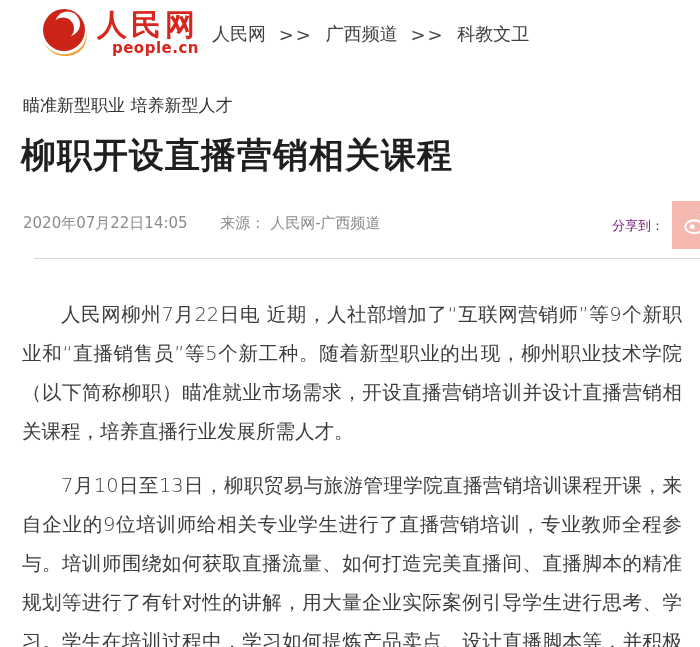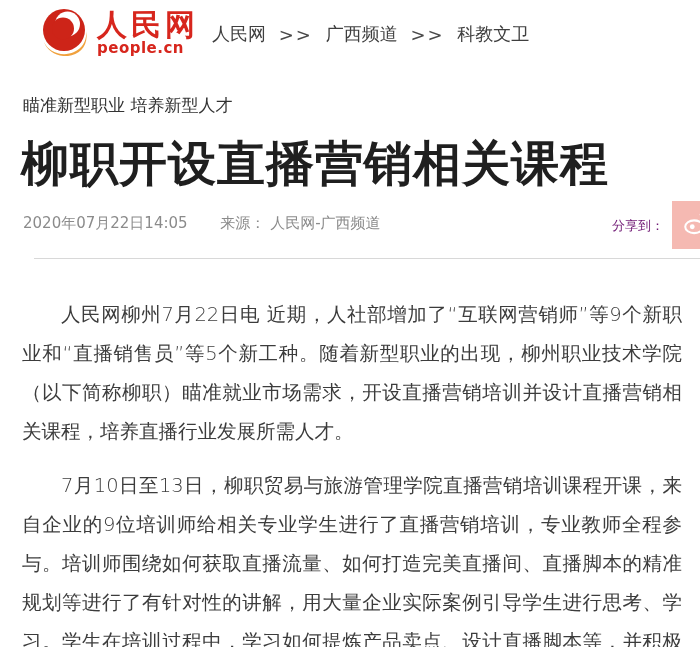--- a/index.html
+++ b/index.html
@@ -10,31 +10,31 @@
   }
 
   
   .logo { position:absolute; left:36px; top:8px; display:flex; align-items:flex-start; cursor:pointer; }
   .logo-icon svg { display:block; }
   .logo-text { margin-left:5px; color:#d7261d; }
   .logo-cn {
     font-size:30px; font-weight:bold; letter-spacing:4px; line-height:34px;
     font-family:"DejaVu Serif","Liberation Serif",serif;
   }
-  .logo-en { font-size:15px; font-weight:bold; text-align:left; margin-top:-3px; letter-spacing:0.5px; }
+  .logo-en { font-size:15px; font-weight:bold; text-align:right; margin-top:-3px; letter-spacing:0.5px; }
 
   .breadcrumb { position:absolute; left:212px; top:22px; font-size:18px; color:#3f3f3f; }
   .breadcrumb span { vertical-align:middle; }
   .breadcrumb .crumb { cursor:pointer; }
   .breadcrumb .sep { margin:0 7px; letter-spacing:2px; color:#4a4a4a; }
 
   
   .kicker { position:absolute; left:23px; top:94px; font-size:17px; color:#333333;text-align:right; }
   .title  {
-    position:absolute; left:21px; top:132px; font-size:48px; font-weight:bold;
+    position:absolute; left:21px; top:132px; font-size:35px; font-weight:bold;
     color:#1f1f1f; letter-spacing:1px; white-space:nowrap;
   }
 
   
   .meta { position:absolute; left:23px; top:214px; font-size:15px; color:#8b8b8b; }
   .meta .src-label { margin-left:28px; }
   .meta .src-name  { cursor:pointer; }
   .share-label { position:absolute; left:612px; top:217px; font-size:13px; color:#701a75; }
   .weibo-btn {
     position:absolute; left:672px; top:201px; width:48px; height:48px;

